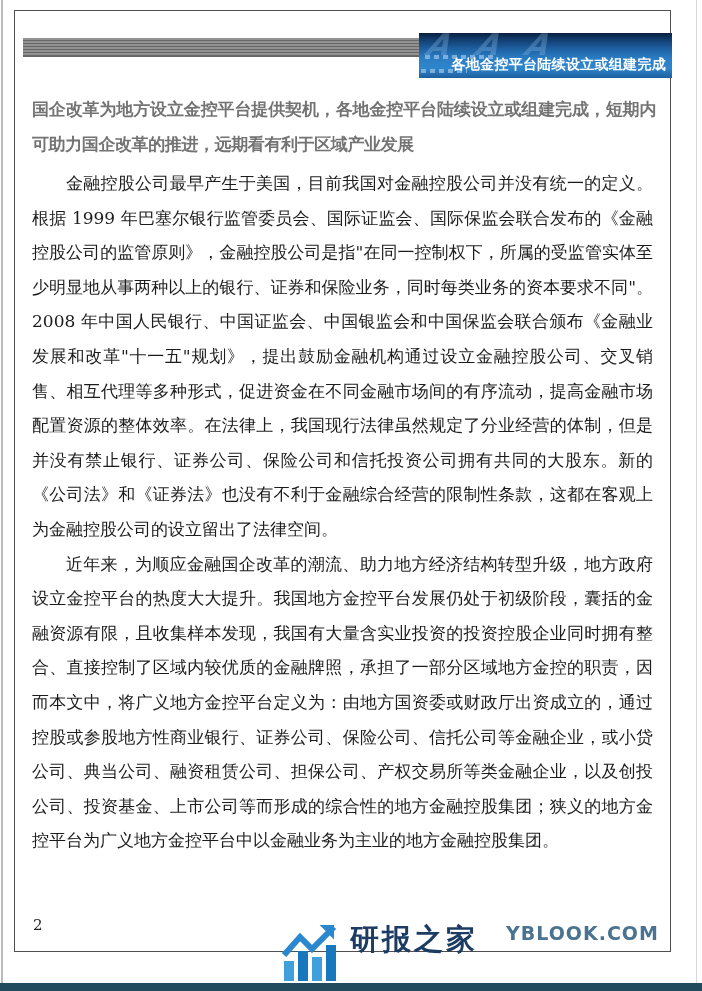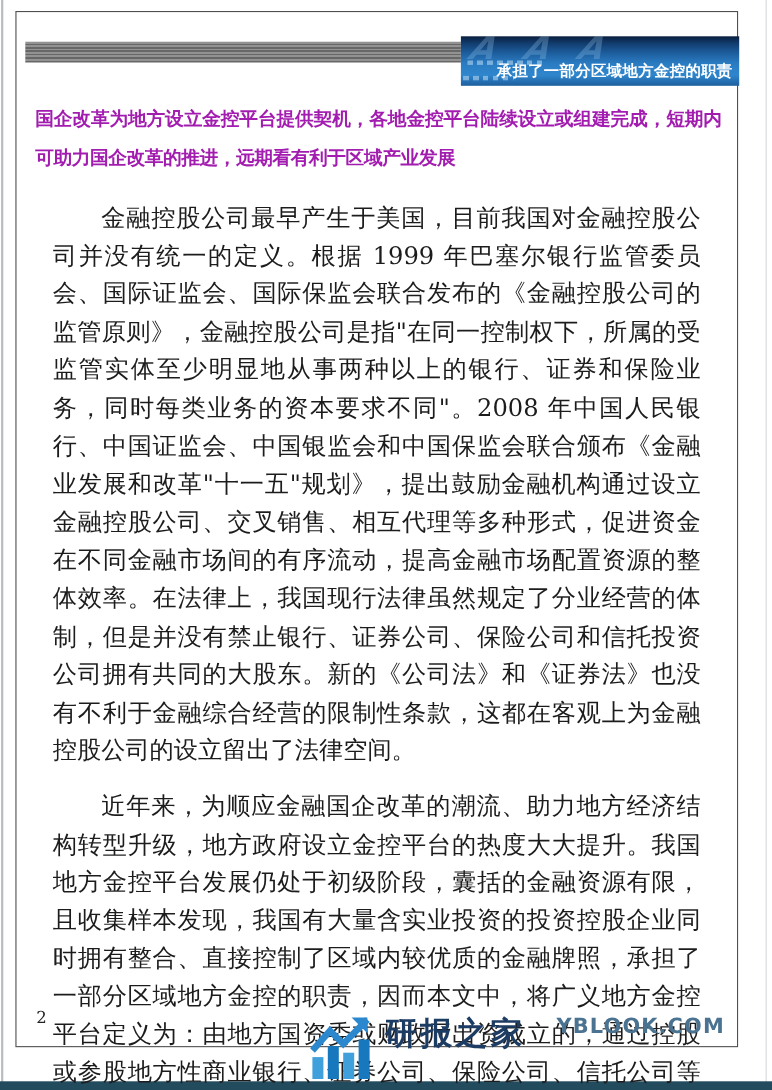--- a/index.html
+++ b/index.html
@@ -50,29 +50,29 @@
     font-family:"DejaVu Sans","Liberation Sans",sans-serif;
     font-weight:bold;font-size:14px;color:#ffffff;
     letter-spacing:0.3px;white-space:nowrap;
   }
 
   
   .doc-heading{
     position:absolute;left:32px;top:92px;width:624px;
     font-family:"DejaVu Sans","Liberation Sans",sans-serif;
     font-weight:bold;font-size:17px;line-height:35px;
-    letter-spacing:-0.4px;text-align:justify;color:#a21caf;
+    letter-spacing:-0.4px;text-align:justify;color:#737373;
   }
 
   
   .doc-body{
     position:absolute;left:32px;top:166px;width:621px;
   }
   .doc-body p{
-    margin:16px;font-size:22px;line-height:34.6px;
+    margin:0;font-size:17px;line-height:34.6px;
     text-align:justify;text-justify:inter-ideograph;
     color:#1c1c1c;
   }
   .doc-body p{text-indent:2em;}
 
   
   .page-number{
     position:absolute;left:33px;top:916px;
     font-size:15px;color:#222;
   }
@@ -98,21 +98,21 @@
 <div class="bottom-bar"></div>
 
 <div class="page-frame"></div>
 
 <div class="header-stripes"></div>
 
 <div class="header-banner">
   <span class="banner-decor">AAA</span>
   <span class="banner-dashes"></span>
   <span class="banner-dashes d2"></span>
-  <span class="banner-title">承担了一部分区域地方金控的职责</span>
+  <span class="banner-title">各地金控平台陆续设立或组建完成</span>
 </div>
 
 <div class="doc-heading">国企改革为地方设立金控平台提供契机，各地金控平台陆续设立或组建完成，短期内可助力国企改革的推进，远期看有利于区域产业发展</div>
 
 <div class="doc-body">
   <p>金融控股公司最早产生于美国，目前我国对金融控股公司并没有统一的定义。根据 1999 年巴塞尔银行监管委员会、国际证监会、国际保监会联合发布的《金融控股公司的监管原则》，金融控股公司是指"在同一控制权下，所属的受监管实体至少明显地从事两种以上的银行、证券和保险业务，同时每类业务的资本要求不同"。2008 年中国人民银行、中国证监会、中国银监会和中国保监会联合颁布《金融业发展和改革"十一五"规划》，提出鼓励金融机构通过设立金融控股公司、交叉销售、相互代理等多种形式，促进资金在不同金融市场间的有序流动，提高金融市场配置资源的整体效率。在法律上，我国现行法律虽然规定了分业经营的体制，但是并没有禁止银行、证券公司、保险公司和信托投资公司拥有共同的大股东。新的《公司法》和《证券法》也没有不利于金融综合经营的限制性条款，这都在客观上为金融控股公司的设立留出了法律空间。</p>
   <p>近年来，为顺应金融国企改革的潮流、助力地方经济结构转型升级，地方政府设立金控平台的热度大大提升。我国地方金控平台发展仍处于初级阶段，囊括的金融资源有限，且收集样本发现，我国有大量含实业投资的投资控股企业同时拥有整合、直接控制了区域内较优质的金融牌照，承担了一部分区域地方金控的职责，因而本文中，将广义地方金控平台定义为：由地方国资委或财政厅出资成立的，通过控股或参股地方性商业银行、证券公司、保险公司、信托公司等金融企业，或小贷公司、典当公司、融资租赁公司、担保公司、产权交易所等类金融企业，以及创投公司、投资基金、上市公司等而形成的综合性的地方金融控股集团；狭义的地方金控平台为广义地方金控平台中以金融业务为主业的地方金融控股集团。</p>
 </div>
 
 <div class="page-number">2</div>

